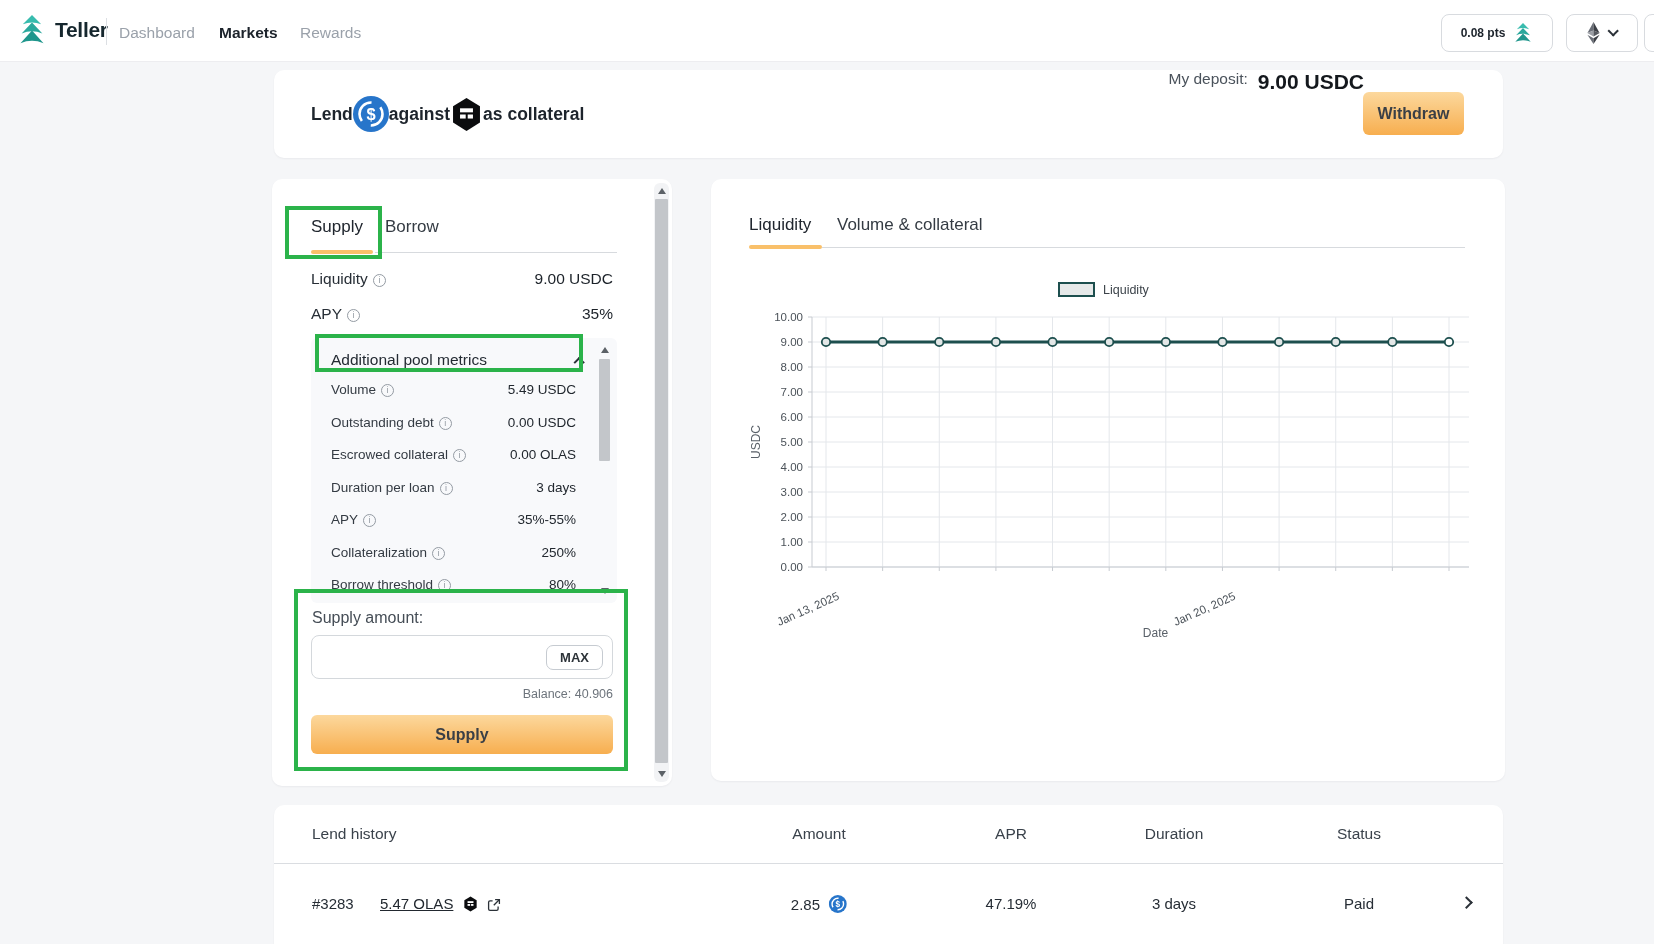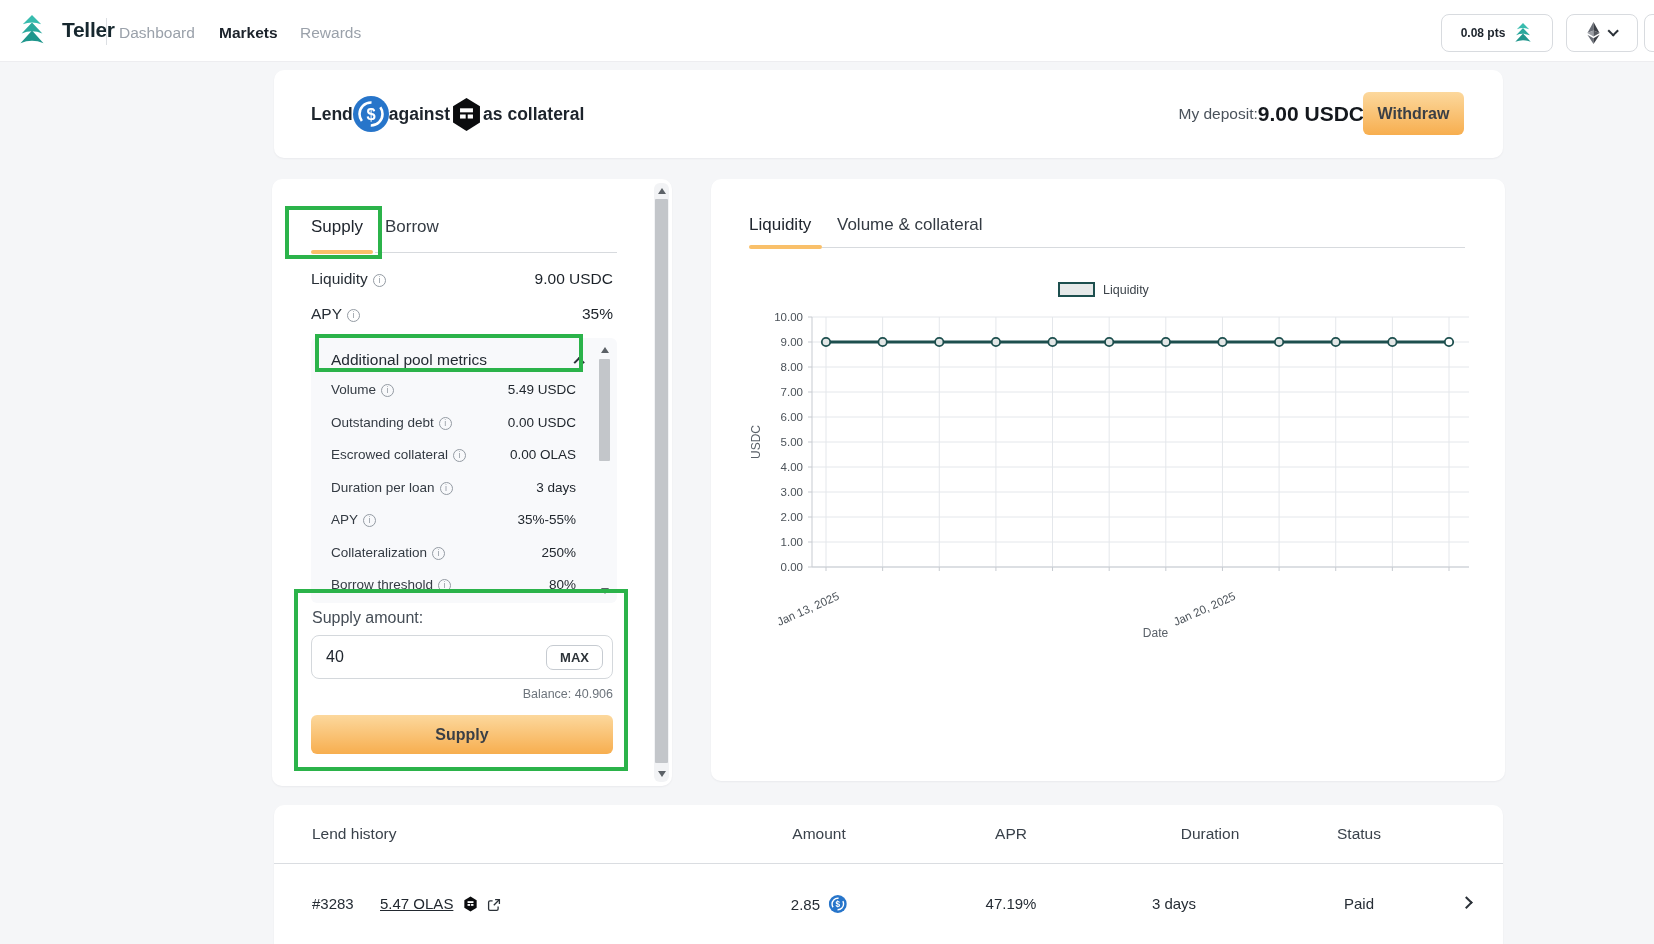--- a/index.html
+++ b/index.html
@@ -1,21 +1,21 @@
 <!DOCTYPE html>
 <html><head>
 <meta charset="utf-8">
 <style>
   * { margin:0; padding:0; box-sizing:border-box; }
   html,body { width:1654px; height:944px; overflow:hidden; }
   body { background:#f5f6f8; font-family:"Liberation Sans", sans-serif; color:#1f262e; position:relative; }
 
   
   .nav { position:absolute; left:0; top:0; width:1654px; height:62px; background:#ffffff; border-bottom:1px solid #ededf0; }
-  .brand { position:absolute; left:17px; top:15px; display:flex; align-items:center; gap:15px;justify-content:center; }
+  .brand { position:absolute; left:17px; top:15px; display:flex; align-items:center; gap:8px;justify-content:center; }
   .brand-name { font-size:21px; font-weight:bold; color:#16272e; letter-spacing:-0.3px; }
   .nav-divider { position:absolute; left:106px; top:18px; width:1px; height:27px; background:#dcdfe3; }
   .nav-link { position:absolute; top:24px; font-size:15.5px; color:#9aa1aa; cursor:pointer; }
   .nav-link.active { color:#1c232b; font-weight:bold; }
   .nav-btn { position:absolute; top:14px; height:38px; background:#fff; border:1px solid #d8dbdf; border-radius:8px; display:flex; align-items:center; justify-content:center; gap:8px; cursor:pointer; }
   .pts-btn { left:1441px; width:112px; font-size:12px; font-weight:bold; color:#1d242c; }
   .eth-btn { left:1566px; width:72px; }
   .cut-btn { left:1644px; width:70px; }
 
   
@@ -32,21 +32,21 @@
   
   .sbar { position:absolute; background:#f2f3f5; }
   .sbar .thumb { position:absolute; left:1px; right:1px; background:#c3c6ca; border-radius:1px; }
   .tri { width:0; height:0; position:absolute; left:50%; transform:translateX(-50%); }
   .tri.up { border-left:4px solid transparent; border-right:4px solid transparent; border-bottom:6px solid #5c6167; top:5px; }
   .tri.dn { border-left:4px solid transparent; border-right:4px solid transparent; border-top:6px solid #5c6167; bottom:5px; }
 
   
   .head-card { left:274px; top:70px; width:1229px; height:88px; }
   .lend-line { position:absolute; left:37px; top:0; height:88px; display:flex; align-items:center; font-size:17.5px; font-weight:bold; color:#1d242c; }
-  .dep-wrap { position:absolute; right:139px; top:0; height:88px; display:flex; align-items:center; }
+  .dep-wrap { position:absolute; right:139px; top:0; height:88px; display:flex; gap:10px; }
   .dep-label { font-size:15.5px; color:#4a525b; }
   .dep-value { font-size:21px; font-weight:bold; color:#14181d; }
   .withdraw { position:absolute; right:39px; top:22px; width:101px; height:43px; font-size:16px; }
 
   
   .supply-card { left:272px; top:179px; width:400px; height:607px; }
   .tab { position:absolute; font-size:17px; color:#20262e; cursor:pointer; }
   .tab.dim { color:#343b43; }
   .tab-underline { position:absolute; height:4px; background:#f9c06a; border-radius:2px; }
   .tab-divider { position:absolute; height:1px; background:#d7dade; }
@@ -197,21 +197,20 @@
 
     <div class="sbar" style="left:287px; top:4px; width:13px; height:257px; background:transparent;">
       <div class="tri up"></div>
       <div class="thumb" style="top:17px; height:102px;"></div>
       <div class="tri dn"></div>
     </div>
   </div>
 
   <div class="amount-label">Supply amount:</div>
   <div class="amount-input-wrap">
-    <input class="amount-input" value="40" style="">
     <button class="max-btn">MAX</button>
   </div>
   <div class="balance">Balance: 40.906</div>
   <button class="orange-btn supply-btn">Supply</button>
 
   <div class="sbar" style="left:382px; top:4px; width:15px; height:599px; border-radius:6px;">
     <div class="tri up"></div>
     <div class="thumb" style="top:16px; height:564px;"></div>
     <div class="tri dn"></div>
   </div>
@@ -309,21 +308,21 @@
       <text x="490.45454545454544" y="302" font-size="11.5" fill="#4b5259" text-anchor="end" transform="rotate(-24 490.45454545454544 302)" font-family="Liberation Sans, sans-serif">Jan 20, 2025</text>
       <text x="14" y="145" font-size="12" fill="#5a6169" text-anchor="middle" transform="rotate(-90 14 145)" font-family="Liberation Sans, sans-serif">USDC</text>
       <text x="409.5" y="340" font-size="12" fill="#5a6169" text-anchor="middle" font-family="Liberation Sans, sans-serif">Date</text>
     </svg>
 </div>
 
 <div class="card loan-card">
   <span class="th" style="left:38px">Lend history</span>
   <span class="th center" style="left:545px">Amount</span>
   <span class="th center" style="left:737px">APR</span>
-  <span class="th center" style="left:936px">Duration</span>
+  <span class="th center" style="left:900px">Duration</span>
   <span class="th center" style="left:1085px">Status</span>
   <div class="table-divider"></div>
 
   <div>
     <span class="cell" style="left:38px">#3283</span>
     <span class="cell" style="left:106px">
       <span class="loan-link">5.47 OLAS</span>
       <svg class="icon-inline" width="15" height="16" viewBox="0 0 24 26">
         <polygon points="12,0.8 22,6.8 22,19 12,25.2 2,19 2,6.8" fill="#0b0c0e"></polygon>
         <rect x="7.2" y="8.4" width="9.6" height="3" fill="#ffffff"></rect>

